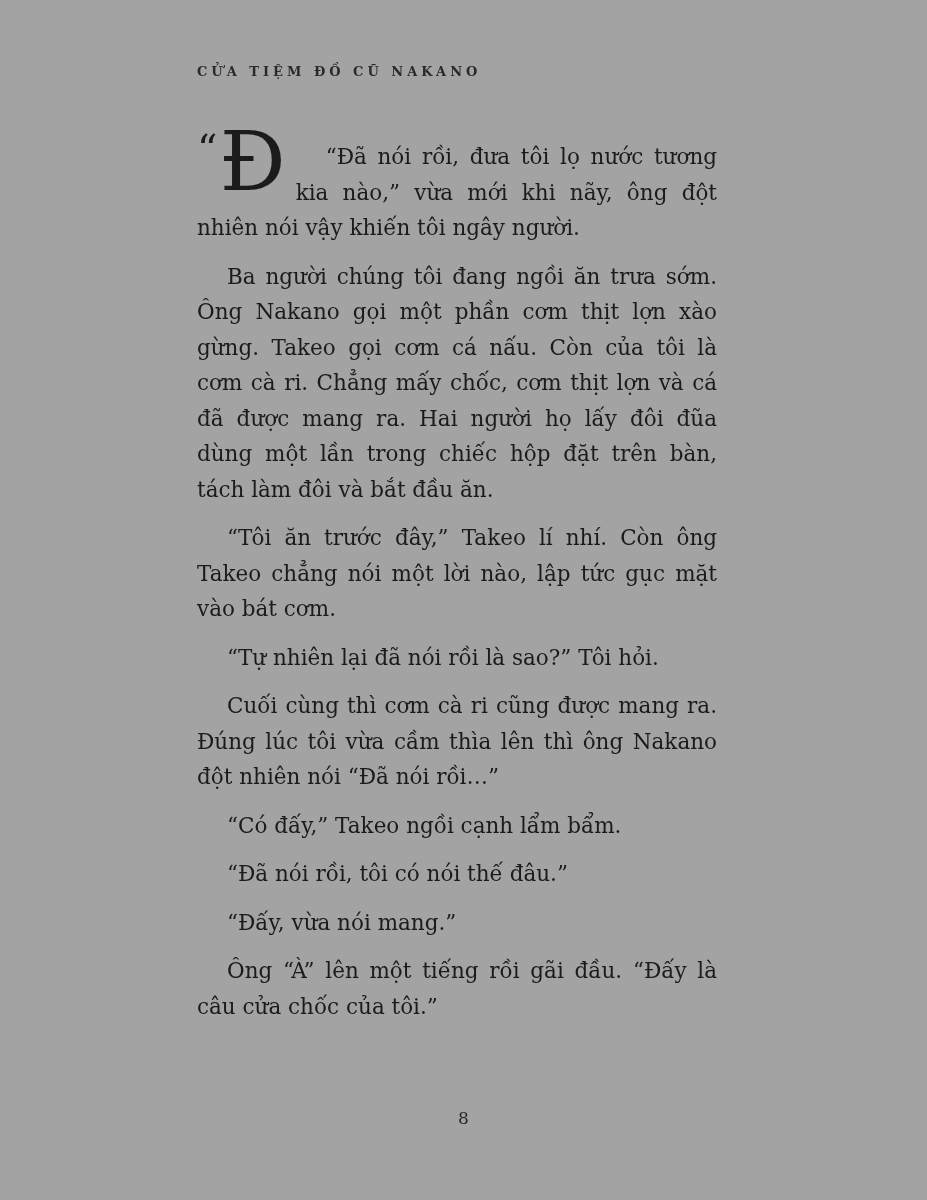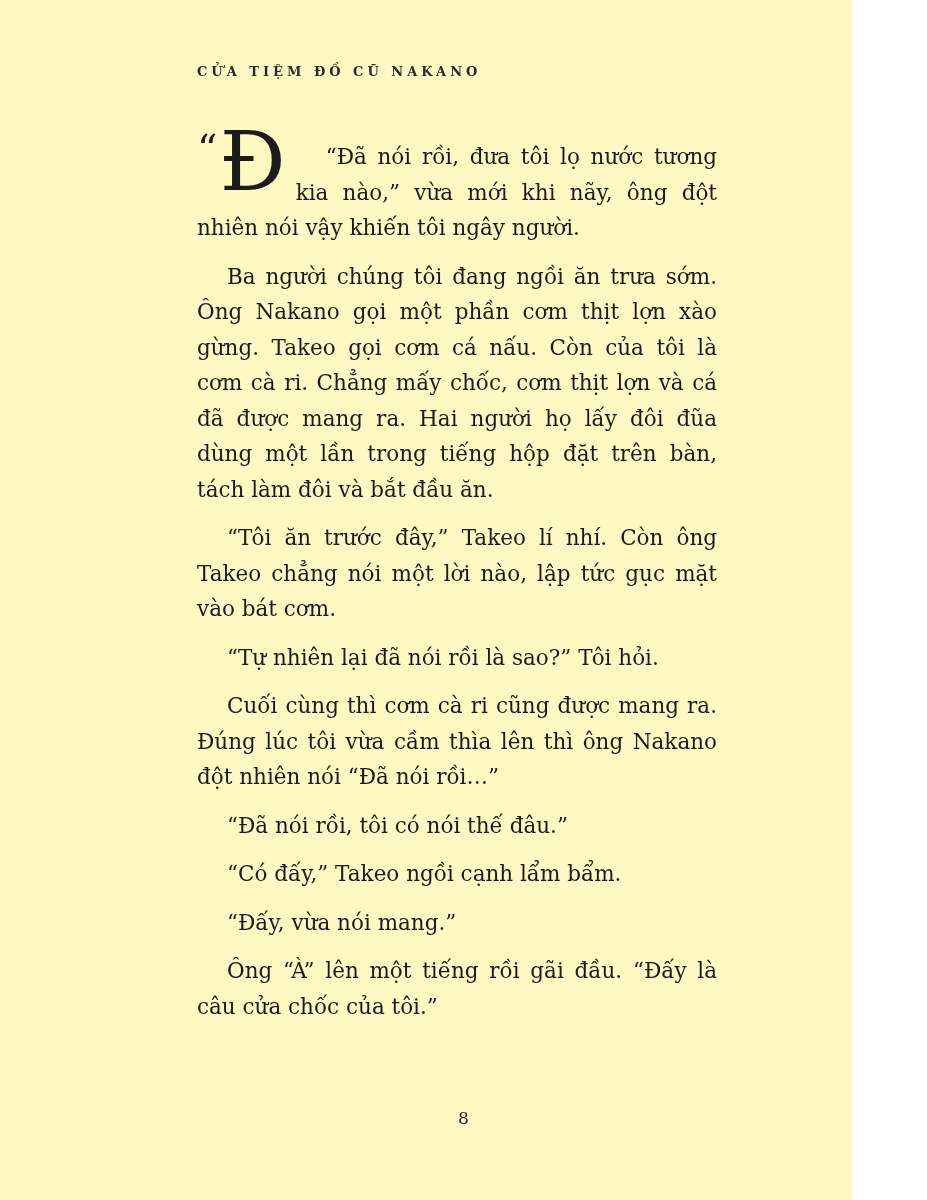--- a/index.html
+++ b/index.html
@@ -2,23 +2,23 @@
 <html><head>
 <meta charset="utf-8">
 <style>
   html, body {
     margin: 0;
     padding: 0;
     background: #ffffff;
   }
   .page {
     position: relative;
-    width: 852px;
+    width: 927px;
     height: 1200px;
-    background: #fef9c3;
+    background: #a3a3a3;
     font-family: "DejaVu Serif", "Liberation Serif", serif;
     color: #1b1b1b;
     overflow: hidden;
   }
   .running-header {
     position: absolute;
     top: 64px;
     left: 197px;
     font-size: 13px;
     font-weight: bold;
@@ -80,26 +80,26 @@
   <div class="page-body">
 
     <p class="first-para">
       <span class="dropcap-wrap">
           <span class="dc-quote">“</span>
           <span class="dc-letter">Đ</span>
         </span>
     </p>
 
     <p>“Đã nói rồi, đưa tôi lọ nước tương kia nào,” vừa mới khi nãy, ông đột nhiên nói vậy khiến tôi ngây người.</p>
-    <p>Ba người chúng tôi đang ngồi ăn trưa sớm. Ông Nakano gọi một phần cơm thịt lợn xào gừng. Takeo gọi cơm cá nấu. Còn của tôi là cơm cà ri. Chẳng mấy chốc, cơm thịt lợn và cá đã được mang ra. Hai người họ lấy đôi đũa dùng một lần trong tiếng hộp đặt trên bàn, tách làm đôi và bắt đầu ăn.</p>
+    <p>Ba người chúng tôi đang ngồi ăn trưa sớm. Ông Nakano gọi một phần cơm thịt lợn xào gừng. Takeo gọi cơm cá nấu. Còn của tôi là cơm cà ri. Chẳng mấy chốc, cơm thịt lợn và cá đã được mang ra. Hai người họ lấy đôi đũa dùng một lần trong chiếc hộp đặt trên bàn, tách làm đôi và bắt đầu ăn.</p>
     <p>“Tôi ăn trước đây,” Takeo lí nhí. Còn ông Takeo chẳng nói một lời nào, lập tức gục mặt vào bát cơm.</p>
     <p>“Tự nhiên lại đã nói rồi là sao?” Tôi hỏi.</p>
     <p>Cuối cùng thì cơm cà ri cũng được mang ra. Đúng lúc tôi vừa cầm thìa lên thì ông Nakano đột nhiên nói “Đã nói rồi…”</p>
+    <p>“Có đấy,” Takeo ngồi cạnh lẩm bẩm.</p>
     <p>“Đã nói rồi, tôi có nói thế đâu.”</p>
-    <p>“Có đấy,” Takeo ngồi cạnh lẩm bẩm.</p>
     <p>“Đấy, vừa nói mang.”</p>
     <p>Ông “À” lên một tiếng rồi gãi đầu. “Đấy là câu cửa chốc của tôi.”</p>
 
   </div>
 
   <div class="page-number">8</div>
 
 </div>
 
 </body></html>

